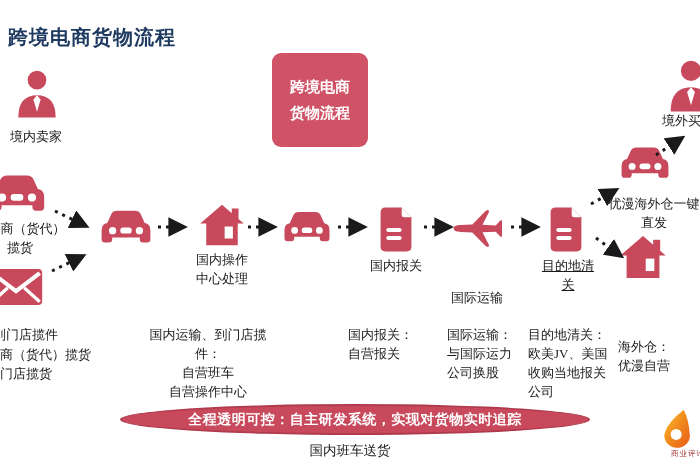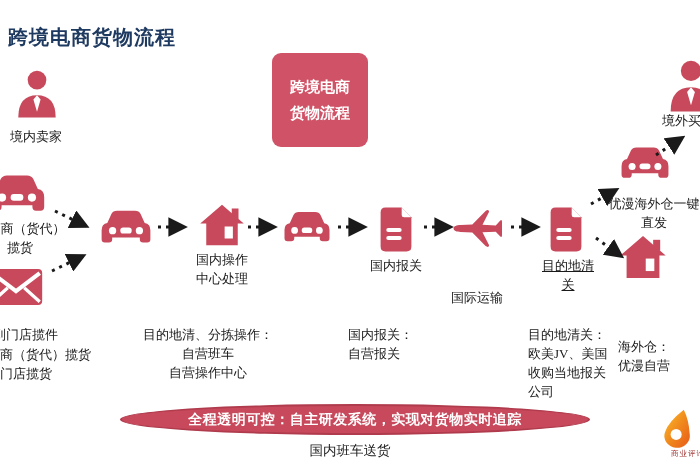--- a/index.html
+++ b/index.html
@@ -181,25 +181,28 @@
   <div id="owh-label" class="abs lbl center pre">优漫海外仓一键
 直发</div>
 
   <svg id="fba-house-icon" class="abs icon" width="50" height="46">
       <use href="#sym-house"></use>
     </svg>
 
   <div id="note-pickup-1" class="abs note">到门店揽件</div>
   <div id="note-pickup-2" class="abs note">加盟商（货代）揽货</div>
   <div id="note-pickup-3" class="abs note">到门店揽货</div>
-  <div id="note-sorting" class="abs note center pre">目的地清、分拣操作：
+  <div id="note-sorting" class="abs note center pre">国内运输、到门店揽件：
 自营班车
 自营操作中心</div>
   <div id="note-dcustoms" class="abs note pre">国内报关：
 自营报关</div>
+  <div id="note-intl" class="abs note pre">国际运输：
+与国际运力
+公司换股</div>
   <div id="note-destcustoms" class="abs note pre">目的地清关：
 欧美JV、美国
 收购当地报关
 公司</div>
   <div id="note-owh" class="abs note pre">海外仓：
 优漫自营</div>
 
   <div id="banner" class="abs">全程透明可控：自主研发系统，实现对货物实时追踪</div>
   <div id="footer-caption" class="abs center">国内班车送货</div>
 

